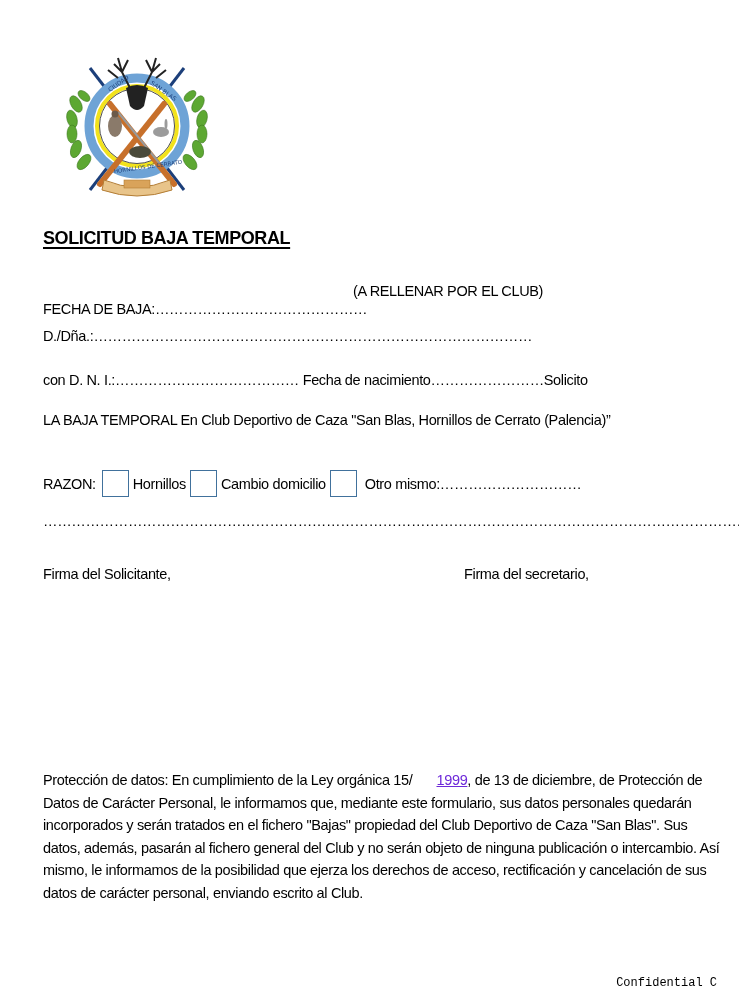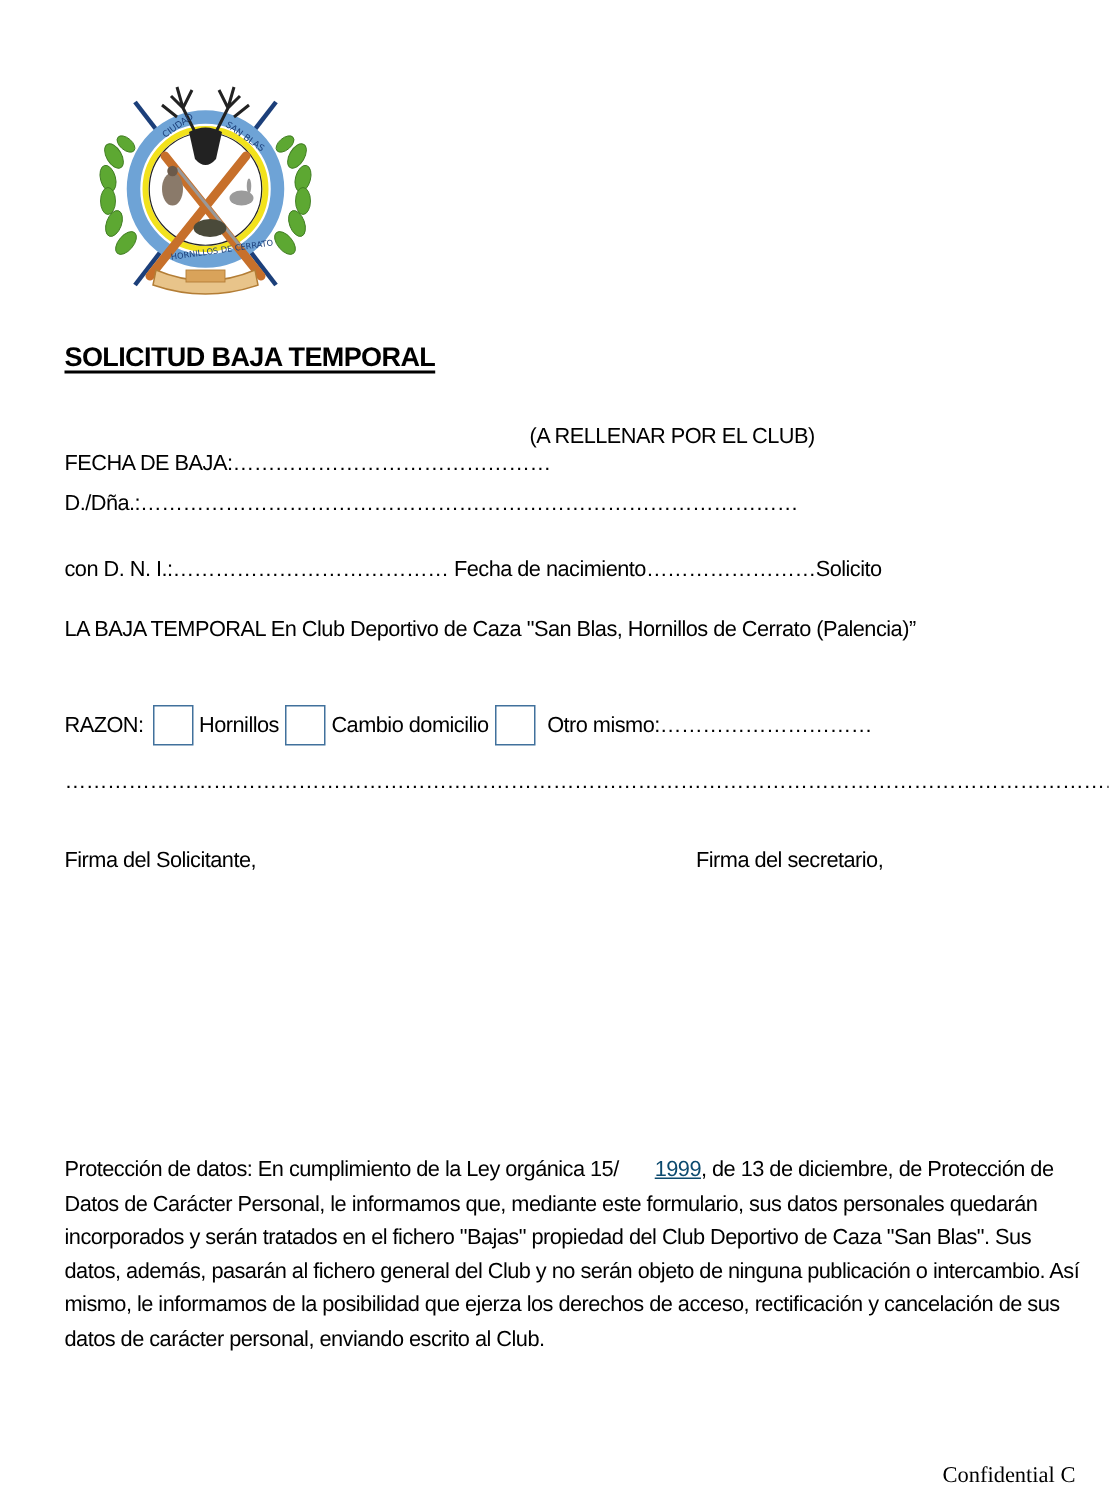--- a/index.html
+++ b/index.html
@@ -6,22 +6,22 @@
   body { width: 739px; height: 1000px; position: relative; overflow: hidden;
          font-family: "Liberation Sans", sans-serif; color: #000; }
   .abs { position: absolute; white-space: nowrap; }
   .doc { font-family: "Liberation Sans", sans-serif; font-size: 14.5px; letter-spacing: -0.35px; }
   .title { left: 43px; top: 228px; font-size: 18px; font-weight: bold; text-decoration: underline;
            text-decoration-thickness: 2px; text-underline-offset: 3px; letter-spacing: -0.4px; }
   .cb { display: inline-block; width: 27px; height: 27px; border: 1.5px solid #41719c;
         box-sizing: border-box; vertical-align: middle; margin: 0 4px; background: #fff; }
   .para { left: 43px; top: 769px; width: 680px; white-space: normal; line-height: 22.6px;
           font-size: 14.5px; letter-spacing: -0.35px; }
-  .link { color: #0c4a6e; text-decoration: underline; padding-left: 24px; }
-  .footer { right: 22px; top: 976px; font-size: 15px; font-family: Liberation Serif, serif; }
+  .link { color: #6d28d9; text-decoration: underline; padding-left: 24px; }
+  .footer { right: 22px; top: 976px; font-size: 12px; font-family: Liberation Mono, monospace; }
   .logo { left: 62px; top: 44px; width: 150px; height: 154px; }
 </style>
 </head>
 <body>
 
 <div class="abs logo">
   <svg width="150" height="154" viewBox="0 0 150 154">
 
     <g fill="#5da832" stroke="#3d7a1f" stroke-width="0.6">
       <ellipse cx="14" cy="60" rx="5" ry="9" transform="rotate(-30 14 60)"></ellipse>

